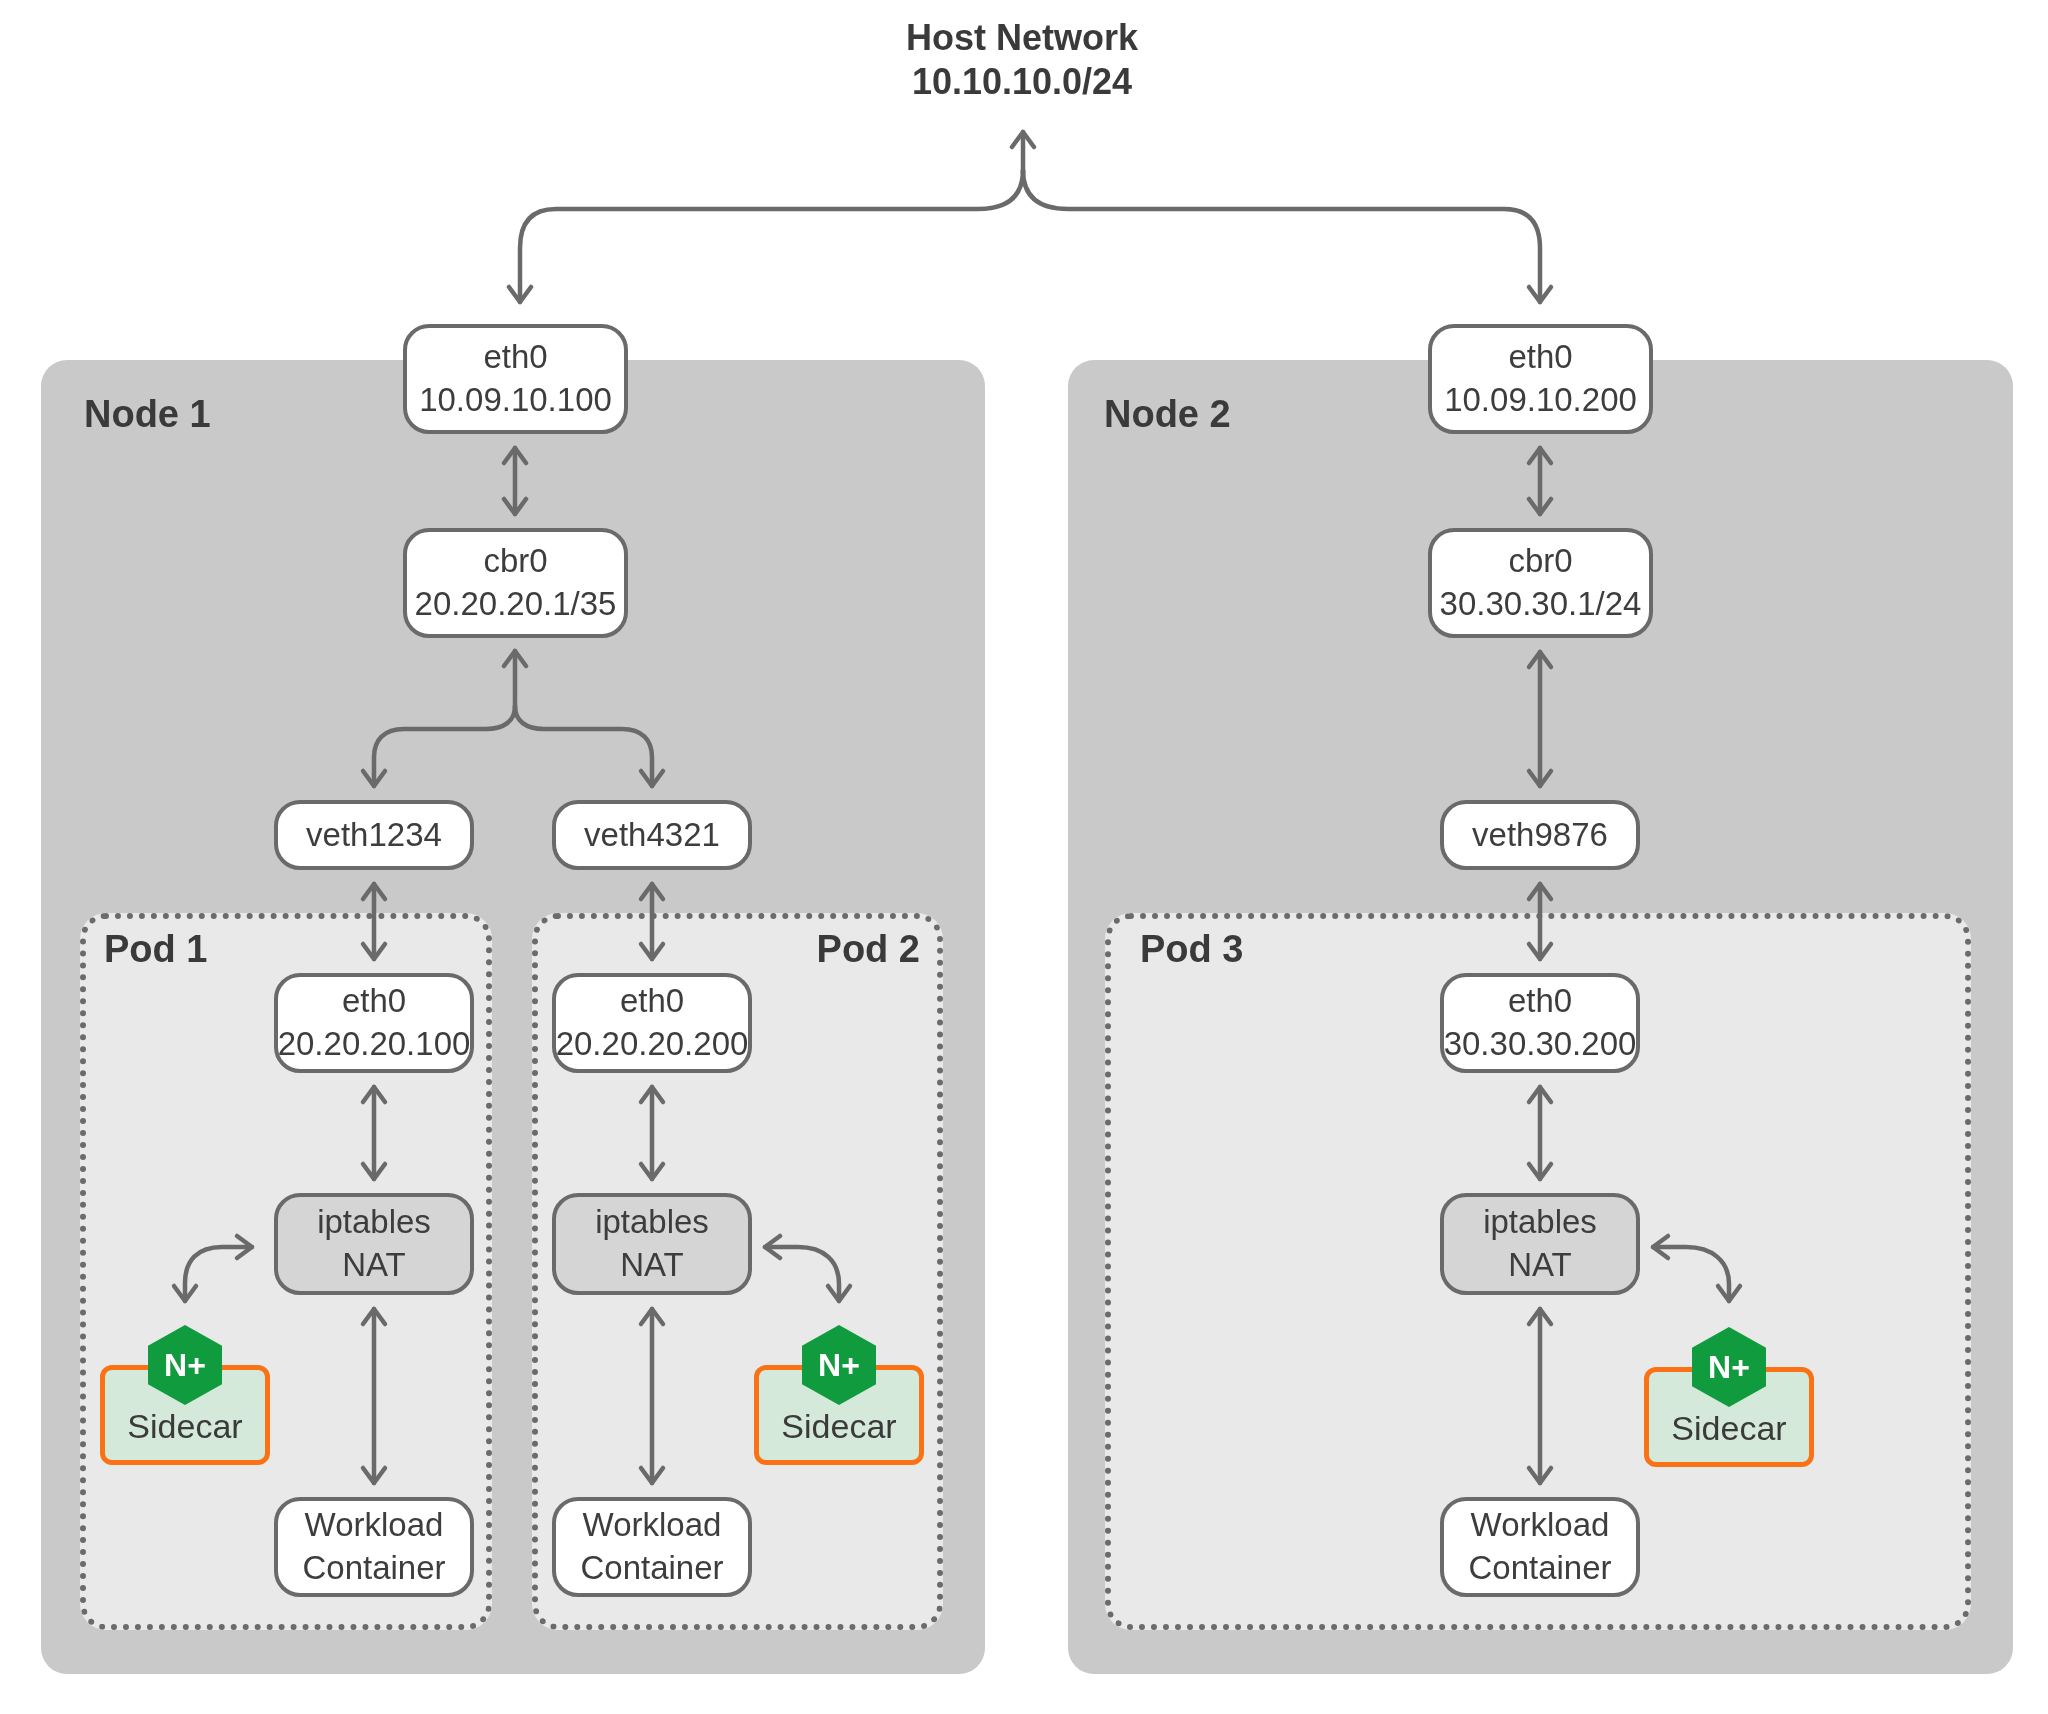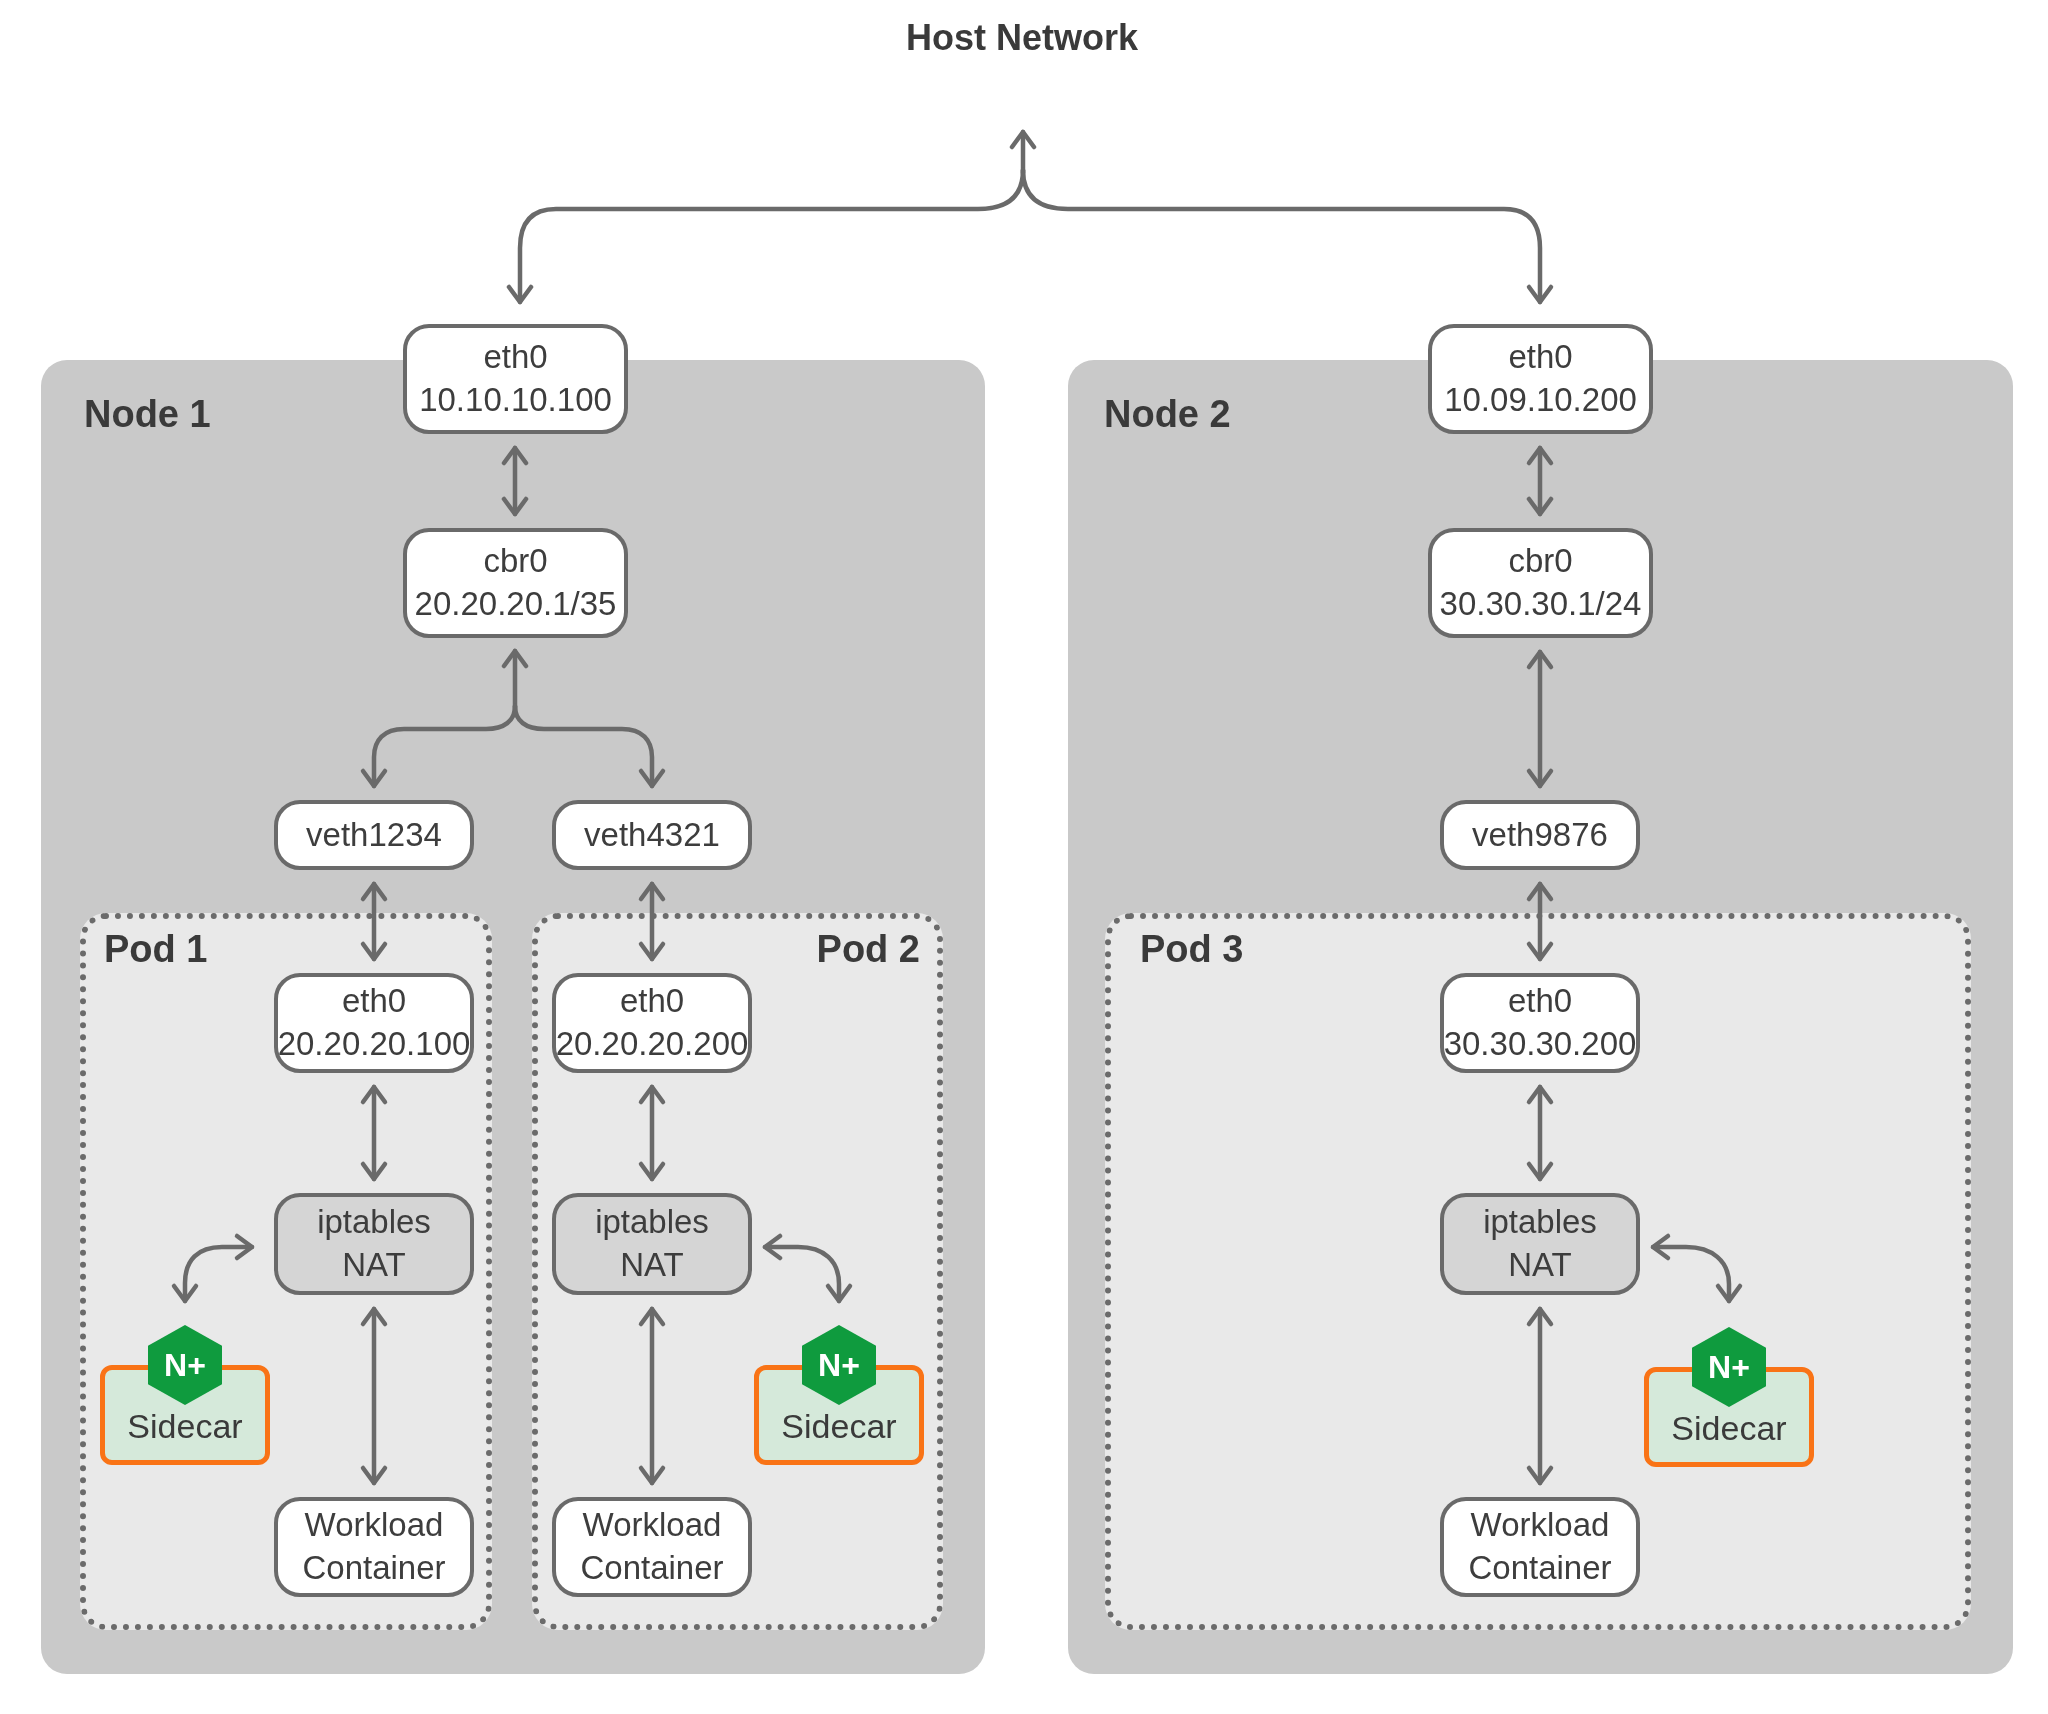--- a/index.html
+++ b/index.html
@@ -43,20 +43,21 @@
     color:#ffffff;font-weight:bold;font-size:32px;z-index:5;
   }
 </style>
 </head>
 <body>
 
 <div class="canvas">
 
   <div class="title">
     <div>Host Network</div>
+    <div>10.10.10.0/24</div>
   </div>
 
   <div class="node" style="left:41px;top:360px;width:944px;height:1314px;"></div>
   <div class="node" style="left:1068px;top:360px;width:945px;height:1314px;"></div>
 
   <div class="zone-label" style="left:84px;top:393px;">Node 1</div>
   <div class="zone-label" style="left:1104px;top:393px;">Node 2</div>
 
   <div class="pod" style="left:80px;top:913px;width:412px;height:717px;"></div>
   <div class="pod" style="left:532px;top:913px;width:411px;height:717px;"></div>
@@ -100,21 +101,21 @@
     <path class="arr" d="M652,1309 L652,1483" marker-start="url(#ah-start)" marker-end="url(#ah-end)"></path>
     <path class="arr" d="M1540,1309 L1540,1483" marker-start="url(#ah-start)" marker-end="url(#ah-end)"></path>
 
     <path class="arr" d="M252,1247 L222,1247 C198,1247 185,1260 185,1283 L185,1301" marker-start="url(#ah-start)" marker-end="url(#ah-end)"></path>
     <path class="arr" d="M765,1247 L798,1247 C824,1247 839,1261 839,1284 L839,1301" marker-start="url(#ah-start)" marker-end="url(#ah-end)"></path>
     <path class="arr" d="M1653,1247 L1686,1247 C1712,1247 1729,1261 1729,1284 L1729,1301" marker-start="url(#ah-start)" marker-end="url(#ah-end)"></path>
   </svg>
 
   <div class="box" style="left:403px;top:324px;width:225px;height:110px;">
     <span>eth0</span>
-    <span>10.10.10.100</span>
+    <span>10.09.10.100</span>
   </div>
   <div class="box" style="left:403px;top:528px;width:225px;height:110px;">
     <span>cbr0</span>
     <span>20.20.20.1/35</span>
   </div>
   <div class="box" style="left:274px;top:800px;width:200px;height:70px;">
     <span>veth1234</span>
   </div>
   <div class="box" style="left:552px;top:800px;width:200px;height:70px;">
     <span>veth4321</span>

